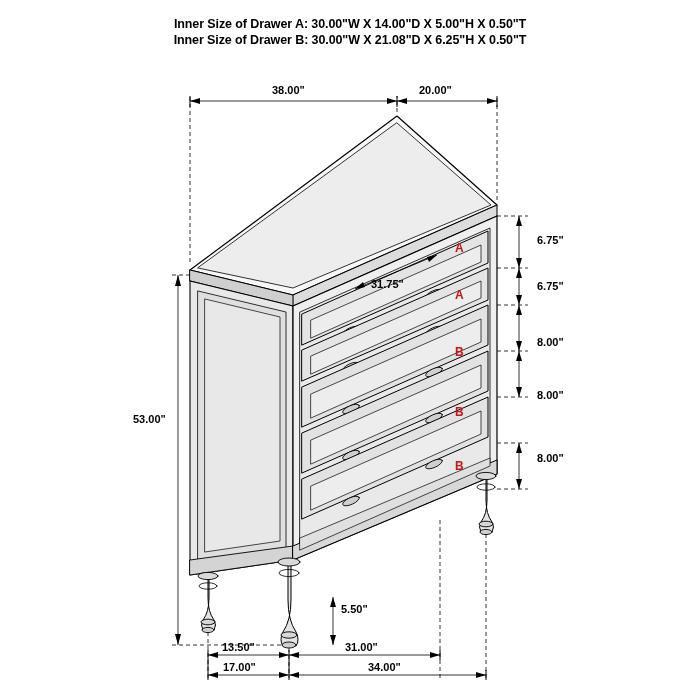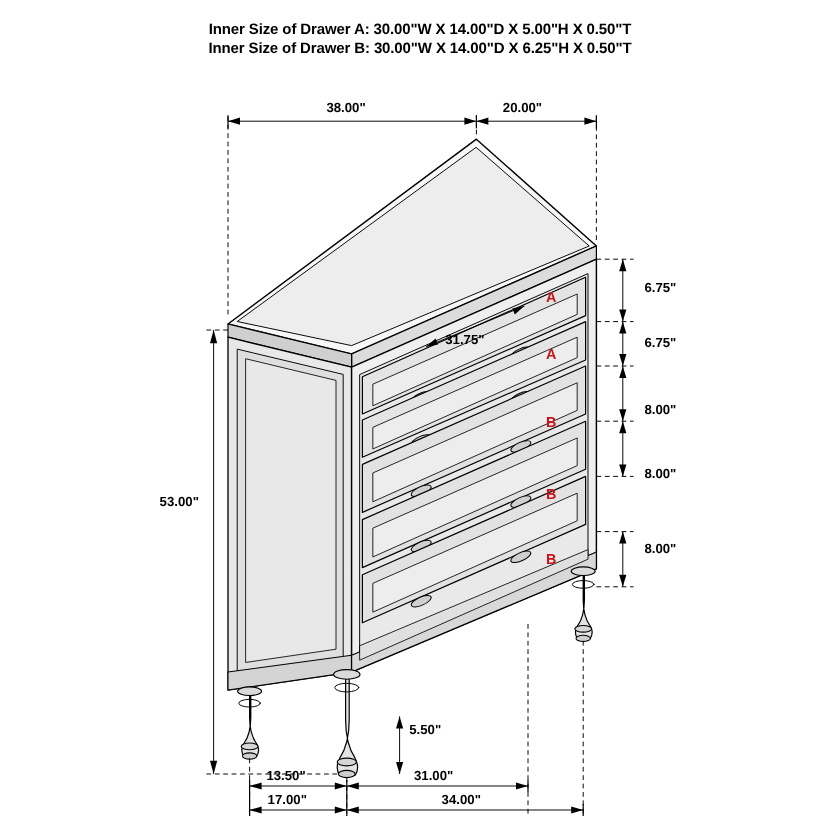--- a/index.html
+++ b/index.html
@@ -52,21 +52,21 @@
     font-size: 12px;
     font-weight: bold;
   }
 </style>
 </head>
 <body>
 
 <div id="stage">
 
   <div class="hdr" id="hdr1">Inner Size of Drawer A: 30.00"W X 14.00"D X 5.00"H X 0.50"T</div>
-  <div class="hdr" id="hdr2">Inner Size of Drawer B: 30.00"W X 14.00"D X 6.25"H X 0.50"T</div>
+  <div class="hdr" id="hdr2">Inner Size of Drawer B: 30.00"W X 21.08"D X 6.25"H X 0.50"T</div>
 
   <svg class="diagram" viewBox="0 0 700 700">
     <g fill="none" stroke="#000" stroke-width="1.1" stroke-linejoin="round" stroke-linecap="round">
 
       <polygon points="397,116 497,205 293,295 190,270" fill="#f7f7f7" stroke="#000" stroke-width="1.2"></polygon>
       <polygon points="397,123 491,205 293,288 198,268" fill="#ededed" stroke="#000" stroke-width="0.8"></polygon>
 
       <polygon points="293,295 497,205 497,216 293,306" fill="#dcdcdc" stroke="#000" stroke-width="1"></polygon>
       <polygon points="190,270 293,295 293,306 190,281" fill="#cfcfcf" stroke="#000" stroke-width="1"></polygon>
 

